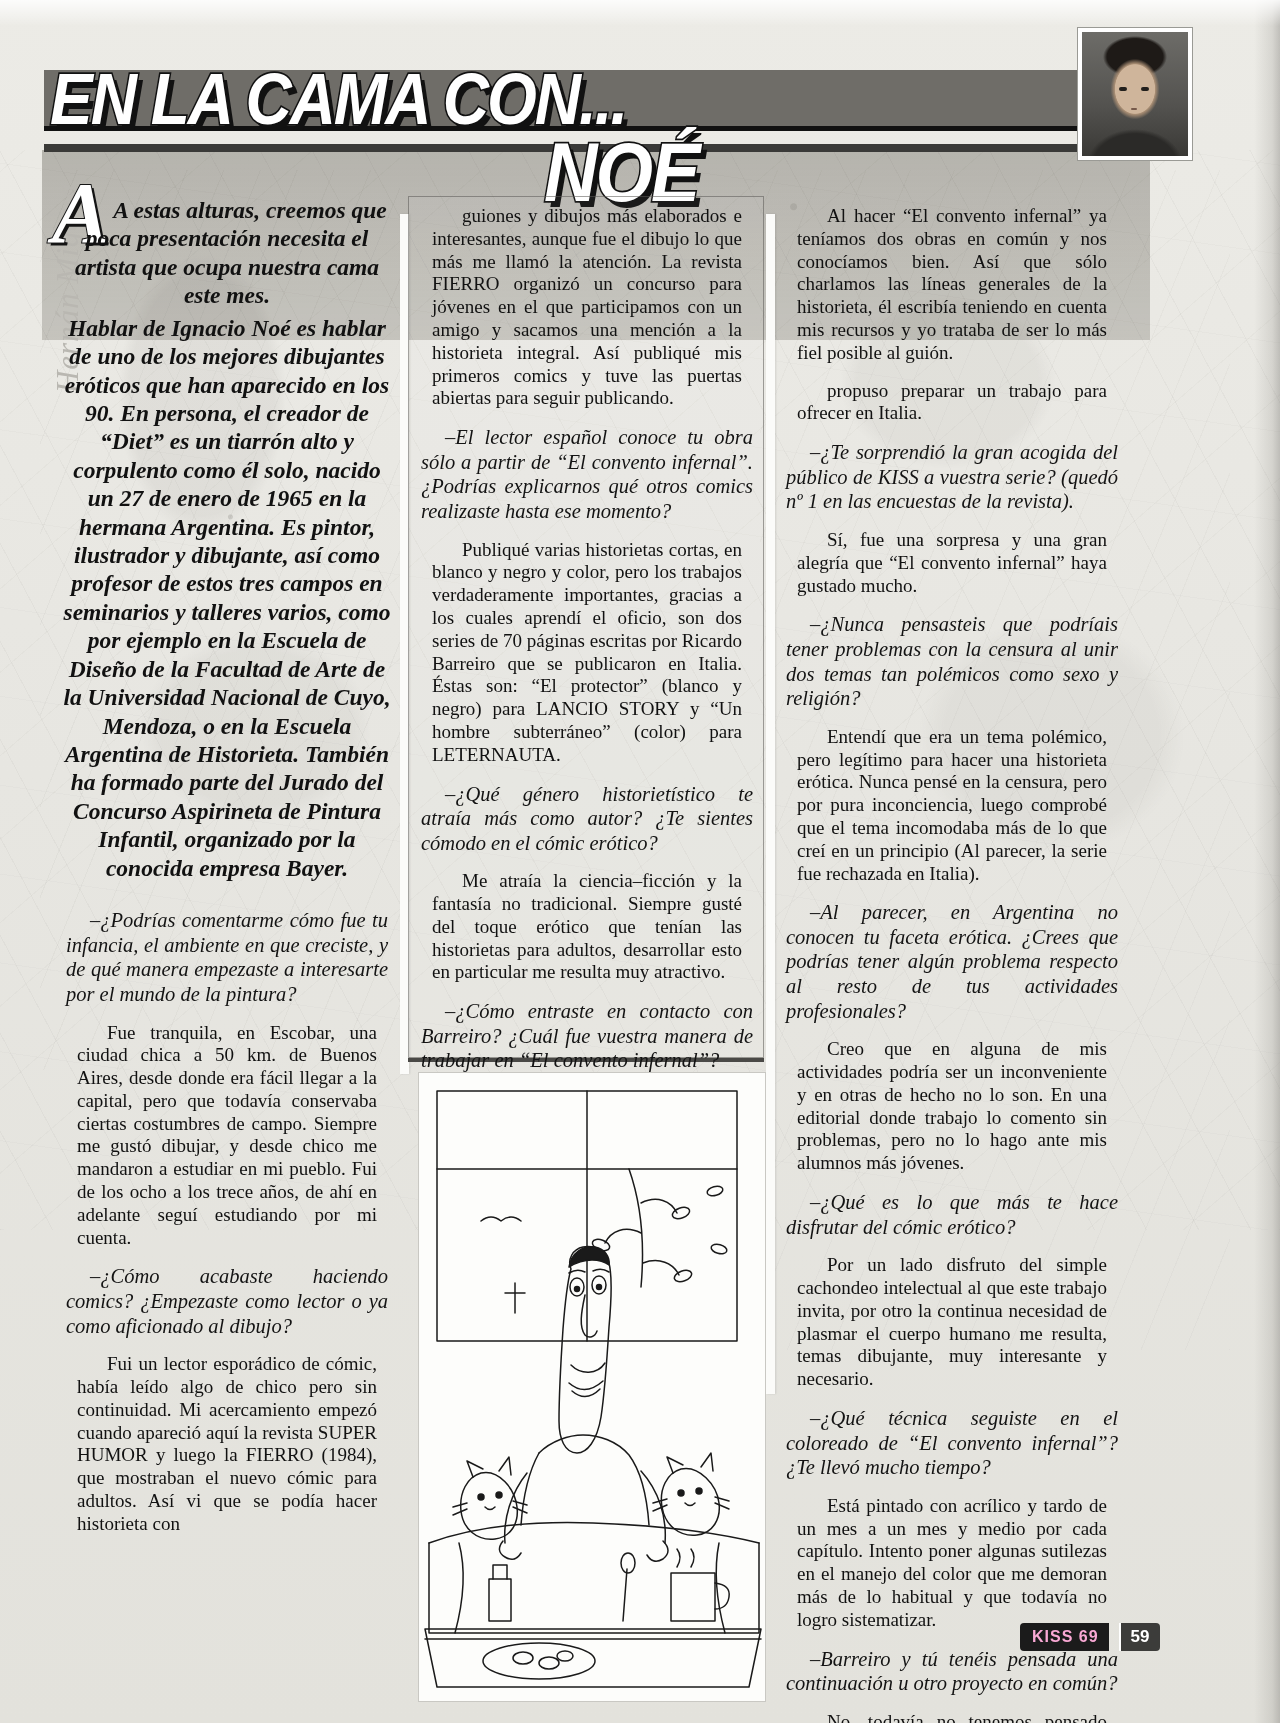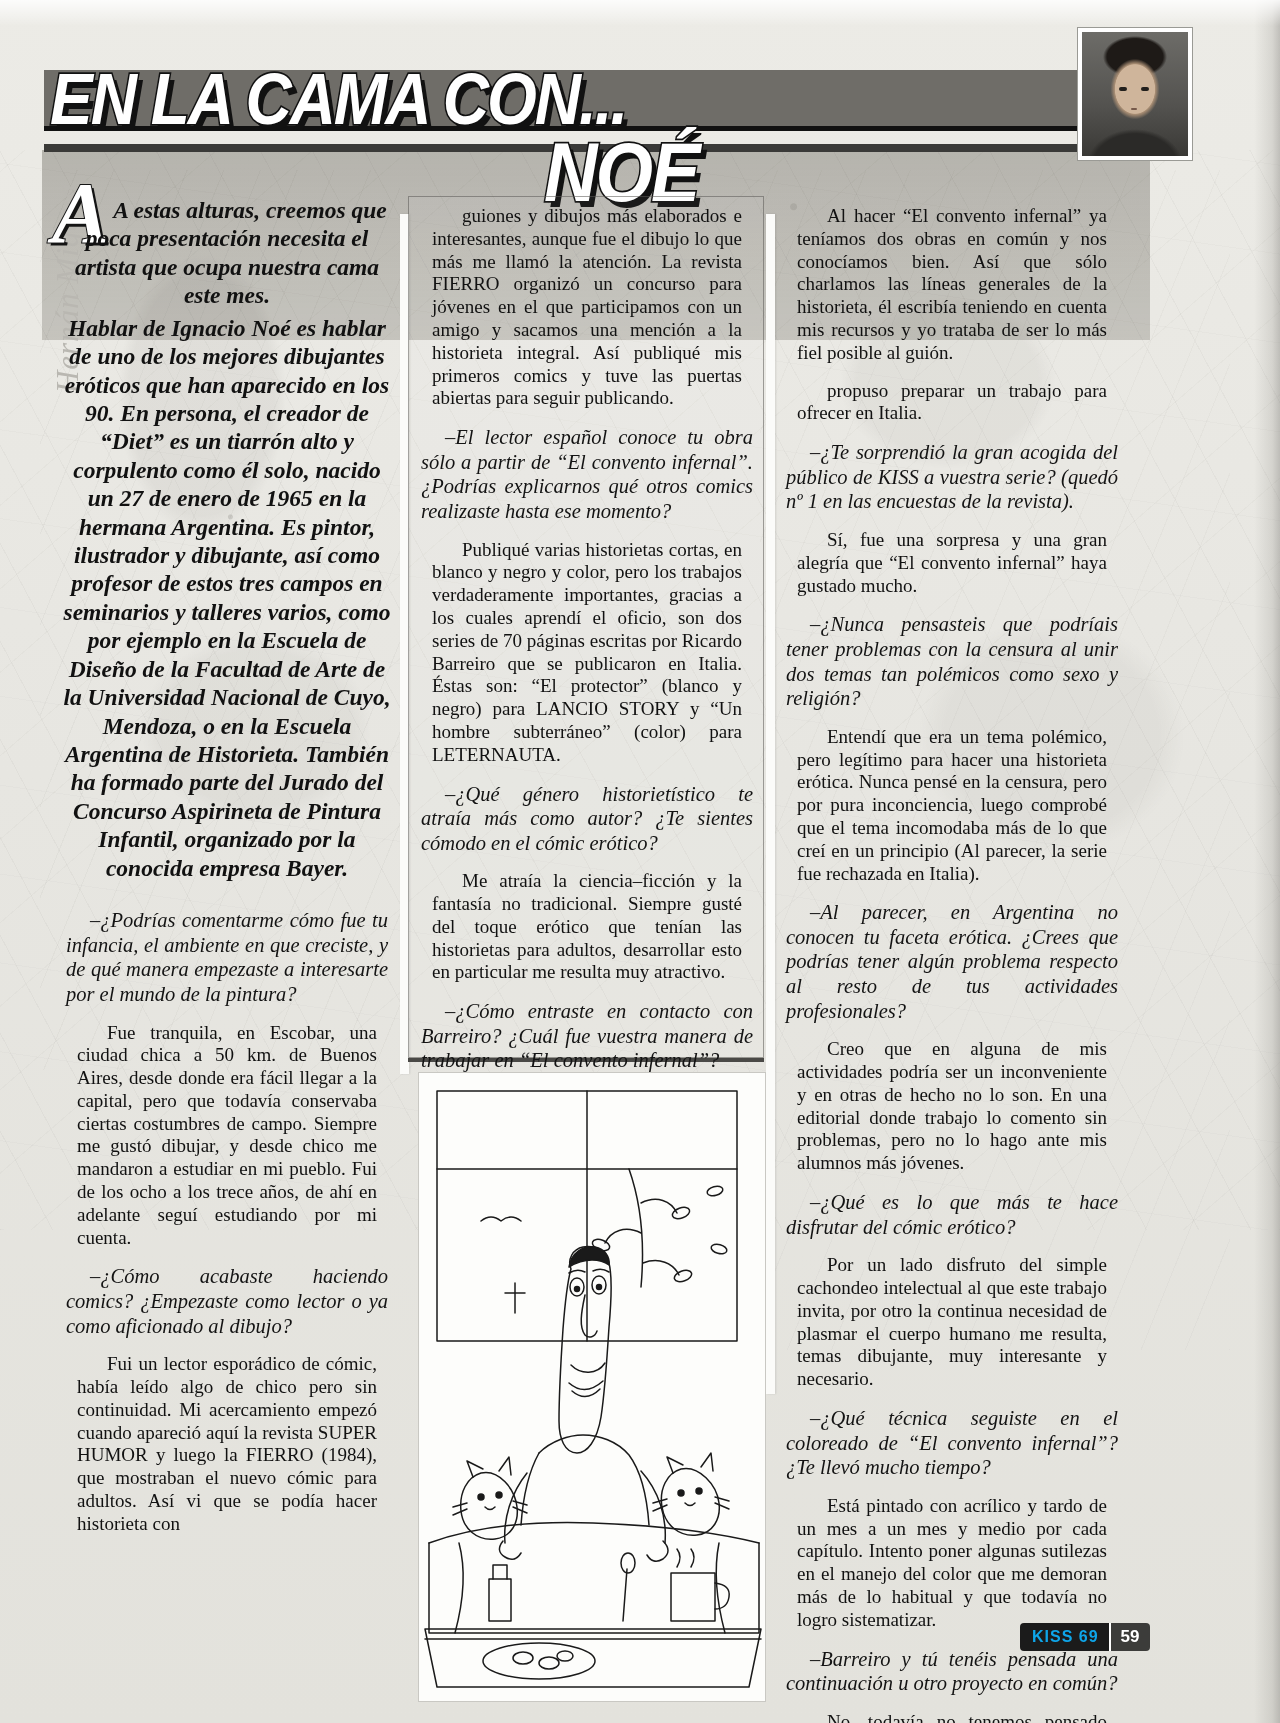--- a/index.html
+++ b/index.html
@@ -198,33 +198,34 @@
   #cartoon svg{ display:block; }
 
   
   #footer{
     position:absolute; left:1020px; top:1623px;
     display:flex; align-items:stretch; height:28px;
     font-family:"Liberation Sans", sans-serif;
     font-weight:bold;
   }
   #footer .kiss{
-    background:#1b1b1b; color:#0ea5e9;
+    background:#1b1b1b; color:#f9a8d4;
     font-size:16px; letter-spacing:1px;
     padding:4px 10px 4px 12px;
     display:flex; align-items:center;
     border-radius:4px 0 0 4px;
   }
   #footer .pg{
     background:#3c3c3a; color:#fff;
     font-size:17px;
     padding:4px 10px;
     display:flex; align-items:center;
     border-left:2px solid #fff;
     border-radius:0 4px 4px 0;
+    margin-left:10px;
   }
 
   
   #edge{
     position:absolute; right:0; top:0; width:26px; height:1723px;
     background:linear-gradient(90deg, rgba(0,0,0,0) 0%, rgba(120,118,112,.18) 70%, rgba(90,88,84,.30) 100%);
   }
   #edgeTop{
     position:absolute; left:0; top:0; width:1280px; height:26px;
     background:linear-gradient(180deg, rgba(255,255,255,.85), rgba(255,255,255,0));

